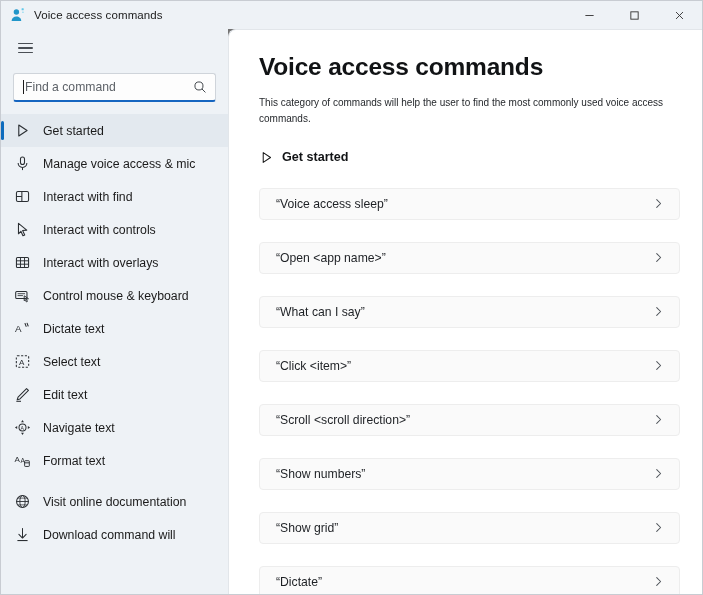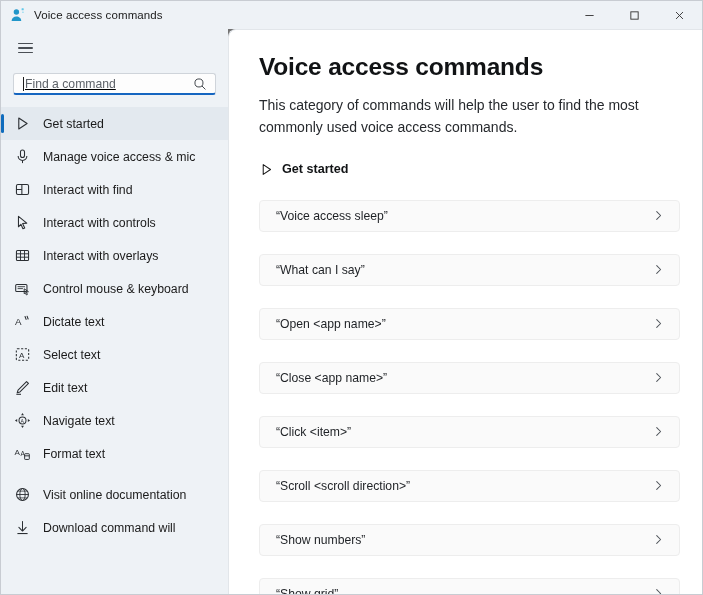--- a/index.html
+++ b/index.html
@@ -48,28 +48,27 @@
   }
   .hamburger {
     width: 40px; height: 34px; margin-left: 4px;
     display: flex; flex-direction: column; justify-content: center;
     align-items: center; gap: 3px; border-radius: 4px;
   }
   .hamburger i { display: block; width: 15px; height: 1.6px; background: #4a4f55; border-radius: 1px; }
 
   .search-wrap { padding: 8px 12px 0 12px; }
   .search-box {
-    height: 22px; background: #fdfdfd;
+    height: 29px; background: #fdfdfd;
     border: 1px solid #cfd4da;
     border-bottom: 2px solid #1565c0;
     border-radius: 3px;
     display: flex; align-items: center;
     padding: 0 8px 0 9px;
     position: relative;
-    text-decoration: underline;
   }
   .caret {
     width: 1px; height: 14px; background: #1b1b1b;
     margin-right: 1px;
   }
   .search-input {
     flex: 1; border: 0; outline: 0; background: transparent;
     font-family: "Liberation Sans", sans-serif;
     font-size: 12.2px; color: #5d6268;
     padding: 0;
@@ -102,21 +101,21 @@
     border-top: 1px solid #e2e6ea;
     padding: 22px 22px 0 30px;
     overflow: hidden;
   }
   .page-title {
     font-size: 24.5px; font-weight: 600; color: #111315;
     letter-spacing: -.2px; line-height: 1.2;
   }
   .page-desc {
     margin-top: 14px;
-    font-size: 14px; color: #26292d; line-height: 1.52;
+    font-size: 10px; color: #26292d; line-height: 1.52;
     max-width: 420px;
   }
   .section-head {
     margin-top: 24px;
     display: flex; align-items: center; gap: 8px;
     font-size: 12.6px; font-weight: 700; color: #111315;
   }
   .section-head .ic { width: 15px; height: 15px; color: #1b1b1b; flex: none; }
 
   .cmd-list { margin-top: 23px; display: flex; flex-direction: column; gap: 22px; }
@@ -363,45 +362,37 @@
         <div class="cmd-row">
           <span>“Voice access sleep”</span>
           <span class="chev">
             <svg viewBox="0 0 16 16" width="13" height="13">
                 <path d="M5.8 3.2 L10.6 8 L5.8 12.8" fill="none" stroke="currentColor" stroke-width="1.25" stroke-linecap="round" stroke-linejoin="round"></path>
               </svg>
           </span>
         </div>
 
         <div class="cmd-row">
+          <span>“Open &lt;app name&gt;”</span>
+          <span class="chev">
+            <svg viewBox="0 0 16 16" width="13" height="13">
+                <path d="M5.8 3.2 L10.6 8 L5.8 12.8" fill="none" stroke="currentColor" stroke-width="1.25" stroke-linecap="round" stroke-linejoin="round"></path>
+              </svg>
+          </span>
+        </div>
+
+        <div class="cmd-row">
           <span>“What can I say”</span>
           <span class="chev">
             <svg viewBox="0 0 16 16" width="13" height="13">
                 <path d="M5.8 3.2 L10.6 8 L5.8 12.8" fill="none" stroke="currentColor" stroke-width="1.25" stroke-linecap="round" stroke-linejoin="round"></path>
               </svg>
           </span>
         </div>
 
-        <div class="cmd-row">
-          <span>“Open &lt;app name&gt;”</span>
-          <span class="chev">
-            <svg viewBox="0 0 16 16" width="13" height="13">
-                <path d="M5.8 3.2 L10.6 8 L5.8 12.8" fill="none" stroke="currentColor" stroke-width="1.25" stroke-linecap="round" stroke-linejoin="round"></path>
-              </svg>
-          </span>
-        </div>
-
-        <div class="cmd-row">
-          <span>“Close &lt;app name&gt;”</span>
-          <span class="chev">
-            <svg viewBox="0 0 16 16" width="13" height="13">
-                <path d="M5.8 3.2 L10.6 8 L5.8 12.8" fill="none" stroke="currentColor" stroke-width="1.25" stroke-linecap="round" stroke-linejoin="round"></path>
-              </svg>
-          </span>
-        </div>
 
 
         <div class="cmd-row">
           <span>“Click &lt;item&gt;”</span>
           <span class="chev">
             <svg viewBox="0 0 16 16" width="13" height="13">
                 <path d="M5.8 3.2 L10.6 8 L5.8 12.8" fill="none" stroke="currentColor" stroke-width="1.25" stroke-linecap="round" stroke-linejoin="round"></path>
               </svg>
           </span>
         </div>

